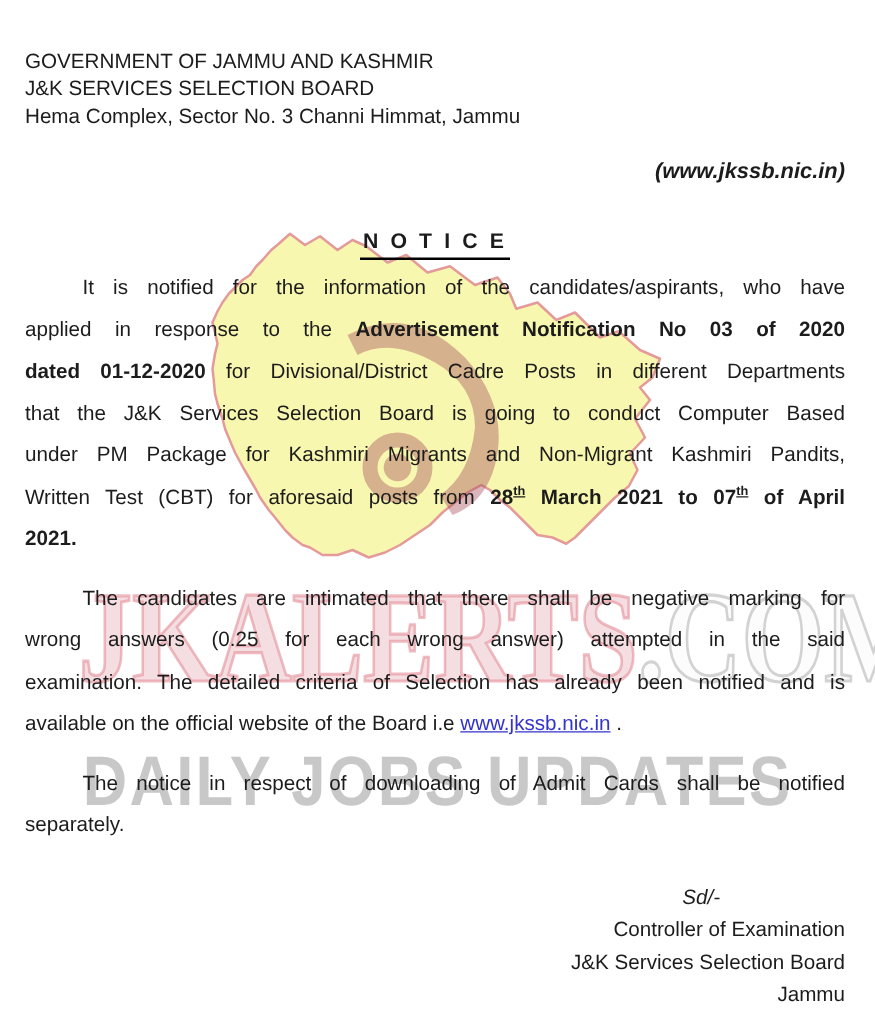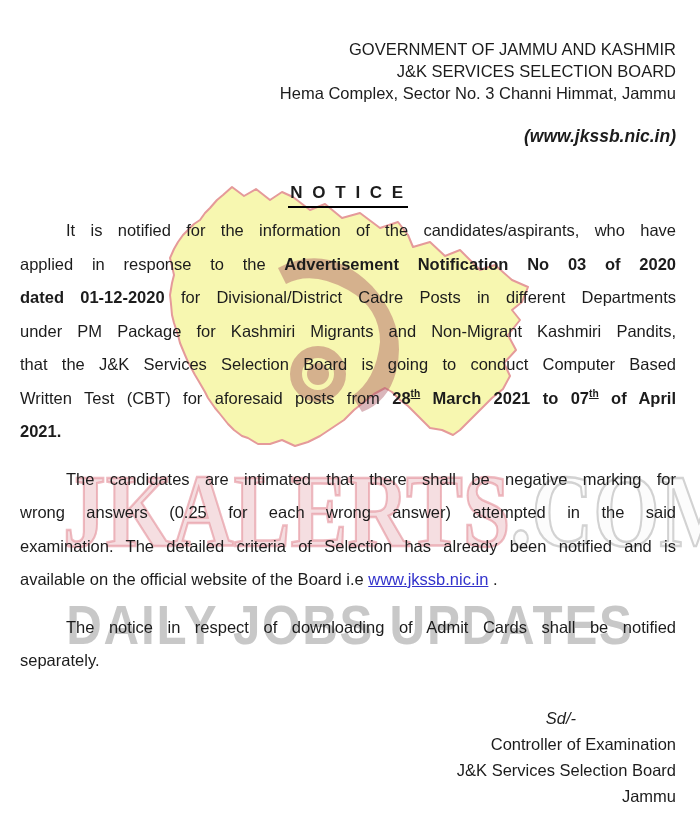--- a/index.html
+++ b/index.html
@@ -31,21 +31,21 @@
   .wm2{
     position:absolute;left:0;top:594px;width:700px;height:62px;line-height:62px;
     text-align:center;z-index:2;white-space:nowrap;
     font-weight:bold;font-size:56px;letter-spacing:2px;
     color:rgba(190,190,190,.85);
     transform:scaleX(.88);transform-origin:50% 50%;
   }
   
   .content{position:absolute;left:0;top:0;width:700px;height:824px;z-index:3;
     padding:38px 24px 0 20px;box-sizing:border-box;}
-  .hdr{ text-align:right;font-size:16.5px;line-height:22px;}
+  .hdr{ text-align:left;font-size:16.5px;line-height:22px;}
   .site{ text-align:right;font-size:17.5px;font-weight:bold;font-style:italic;margin-top:22px;}
   .notice-wrap{text-align:center;margin-top:36px;}
   .notice-title{
     display:inline-block;font-weight:bold;font-size:17px;letter-spacing:2.5px;
     border-bottom:2.5px solid #000;padding:0 2px 3px 2px;
   }
   .paragraphs{margin-top:6px;}
   .p{margin-top:14px;}
   .p:first-child{margin-top:6px;}
   .line{
@@ -100,22 +100,22 @@
 
     <div class="notice-wrap">
       <span class="notice-title">N O T I C E</span>
     </div>
 
     <div class="paragraphs" id="paragraphs">
         <div class="p">
           <div class="line indent"><span>It is notified for the information of the candidates/aspirants, who have</span></div>
           <div class="line"><span>applied in response to the </span><span><b>Advertisement Notification No 03 of 2020</b></span></div>
           <div class="line"><span><b>dated 01-12-2020</b></span><span> for Divisional/District Cadre Posts in different Departments</span></div>
+          <div class="line"><span>that the J&amp;K Services Selection Board is going to conduct Computer Based</span></div>
           <div class="line"><span>under PM Package for Kashmiri Migrants and Non-Migrant Kashmiri Pandits,</span></div>
-          <div class="line"><span>that the J&amp;K Services Selection Board is going to conduct Computer Based</span></div>
           <div class="line"><span>Written Test (CBT) for aforesaid posts from </span><span><b>28</b></span><sup><b>th</b></sup><span><b> March 2021 to 07</b></span><sup><b>th</b></sup><span><b> of April</b></span></div>
           <div class="line last"><span><b>2021.</b></span></div>
         </div>
         <div class="p">
           <div class="line indent"><span>The candidates are intimated that there shall be negative marking for</span></div>
           <div class="line"><span>wrong answers (0.25 for each wrong answer) attempted in the said</span></div>
           <div class="line"><span>examination. The detailed criteria of Selection has already been notified and is</span></div>
           <div class="line last"><span>available on the official website of the Board i.e </span><span class="link">www.jkssb.nic.in</span><span> .</span></div>
         </div>
         <div class="p">

